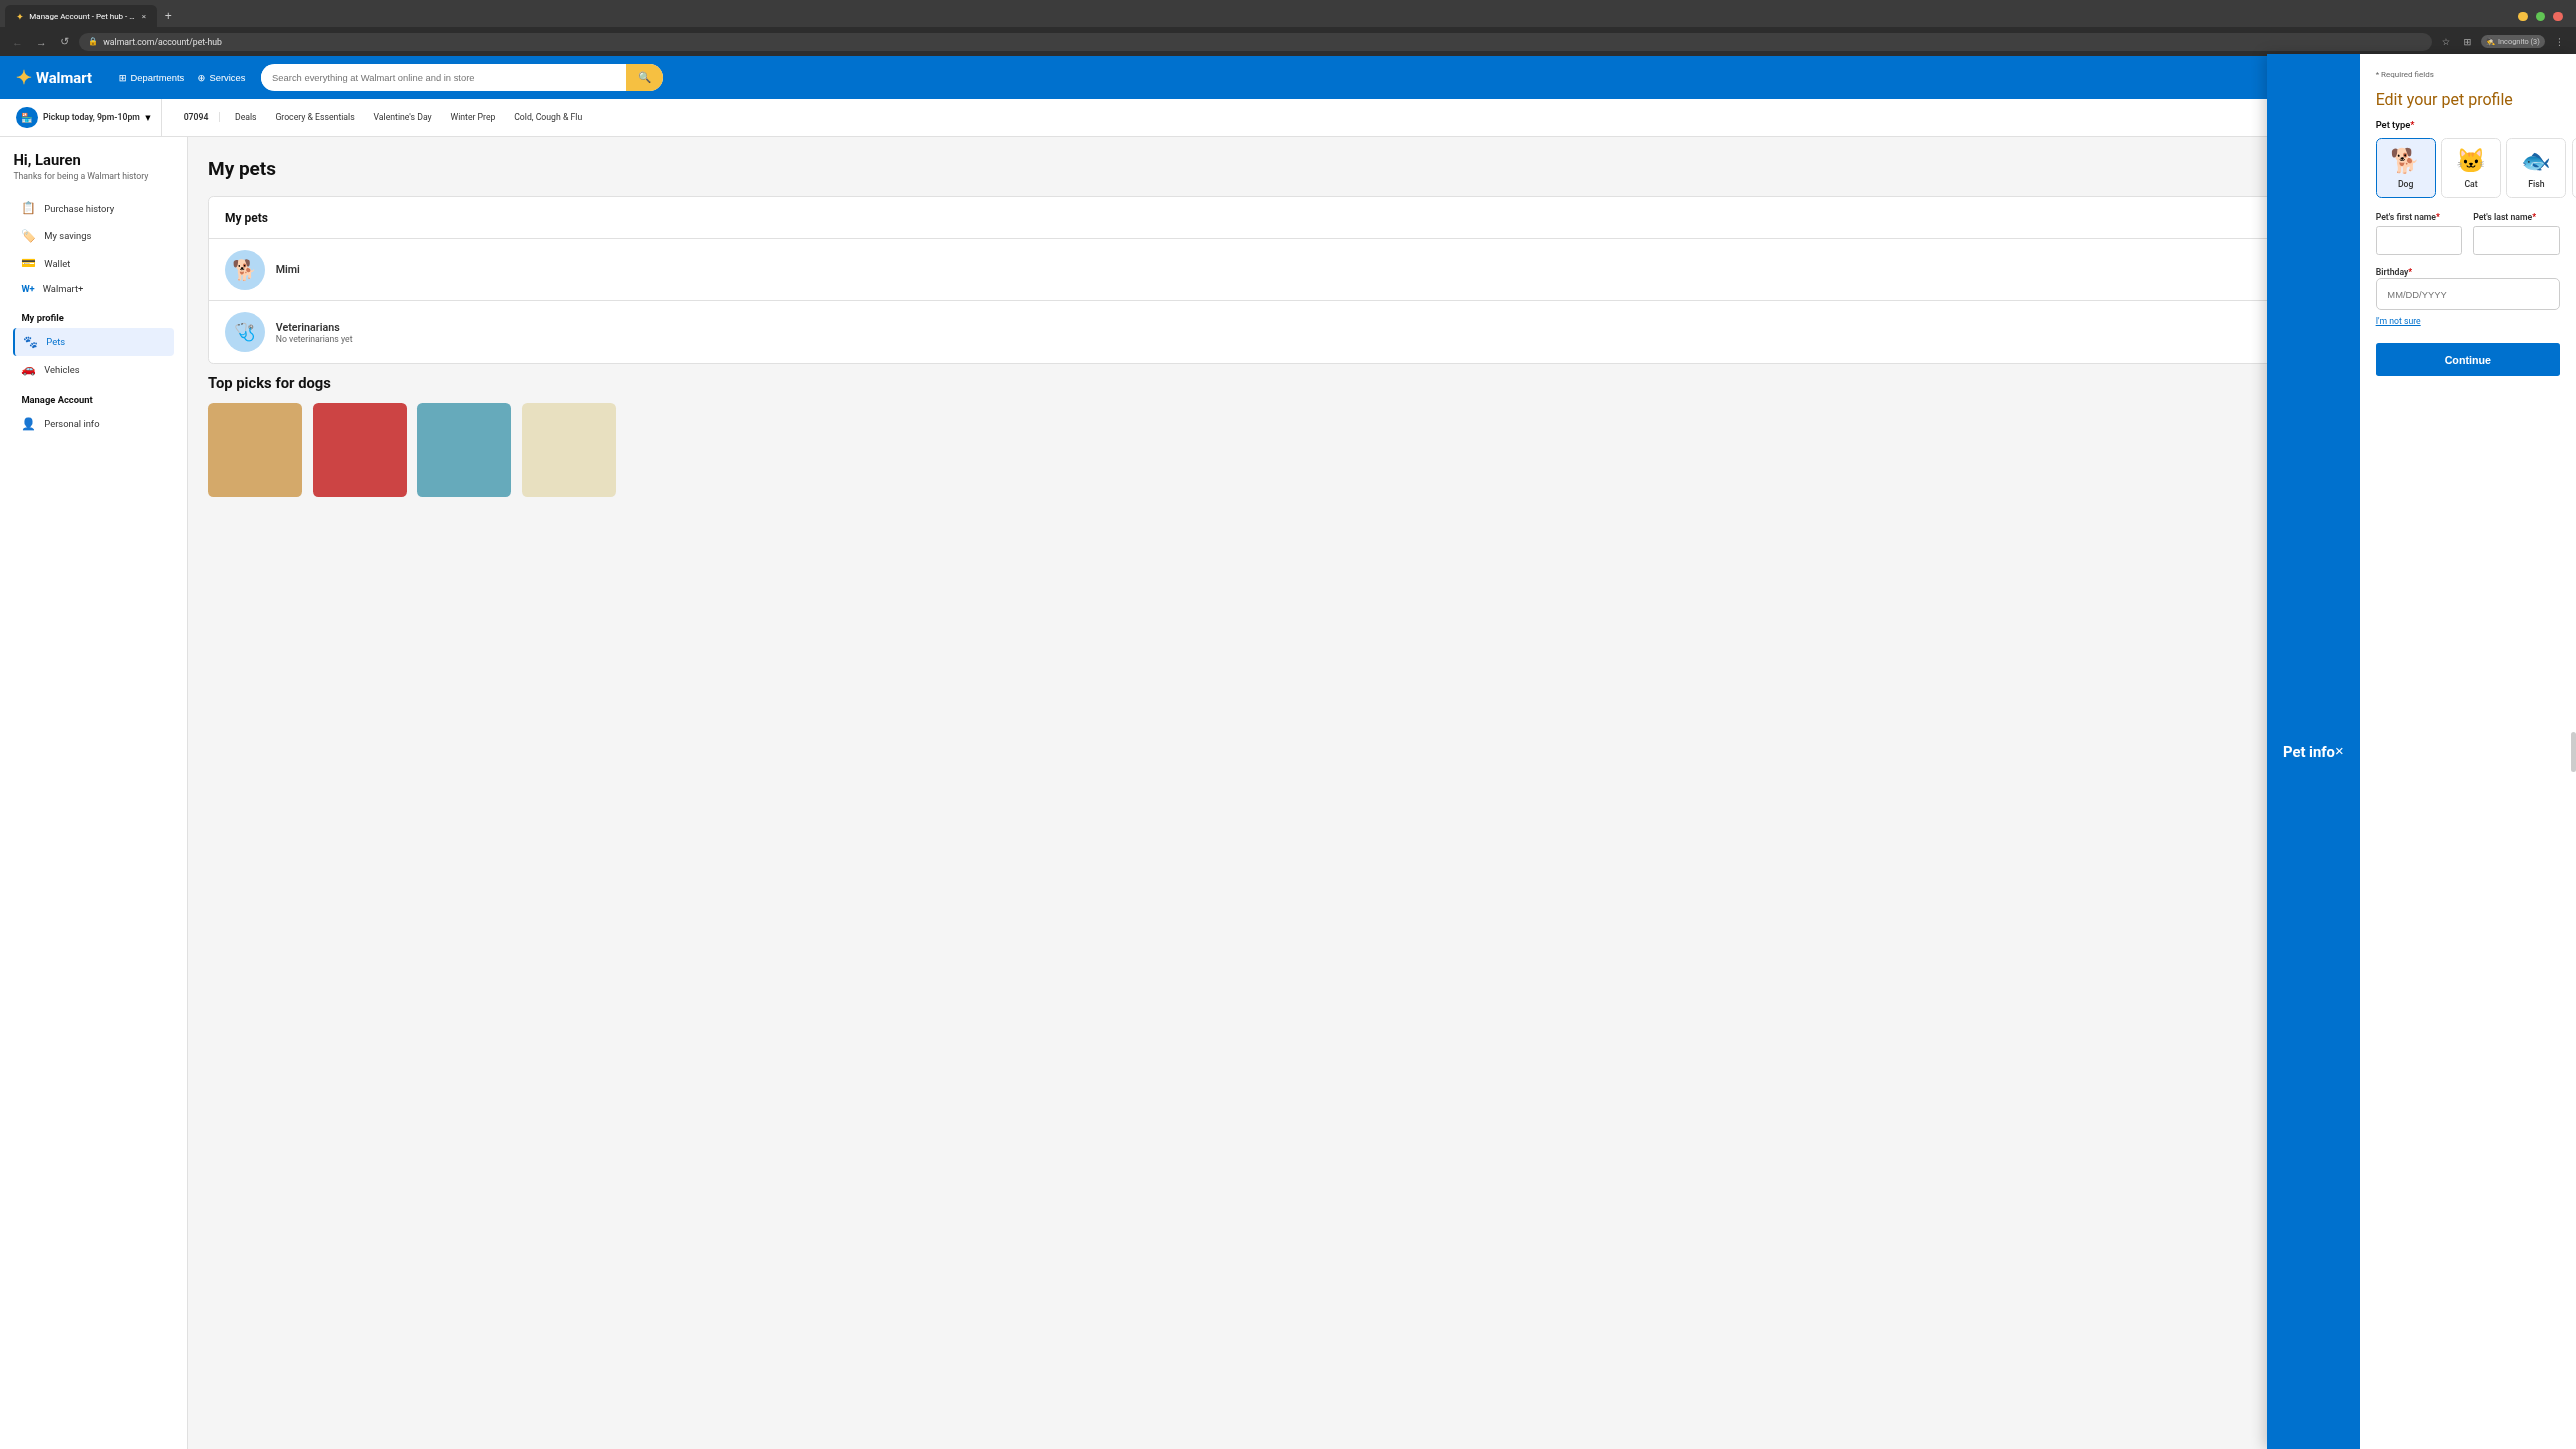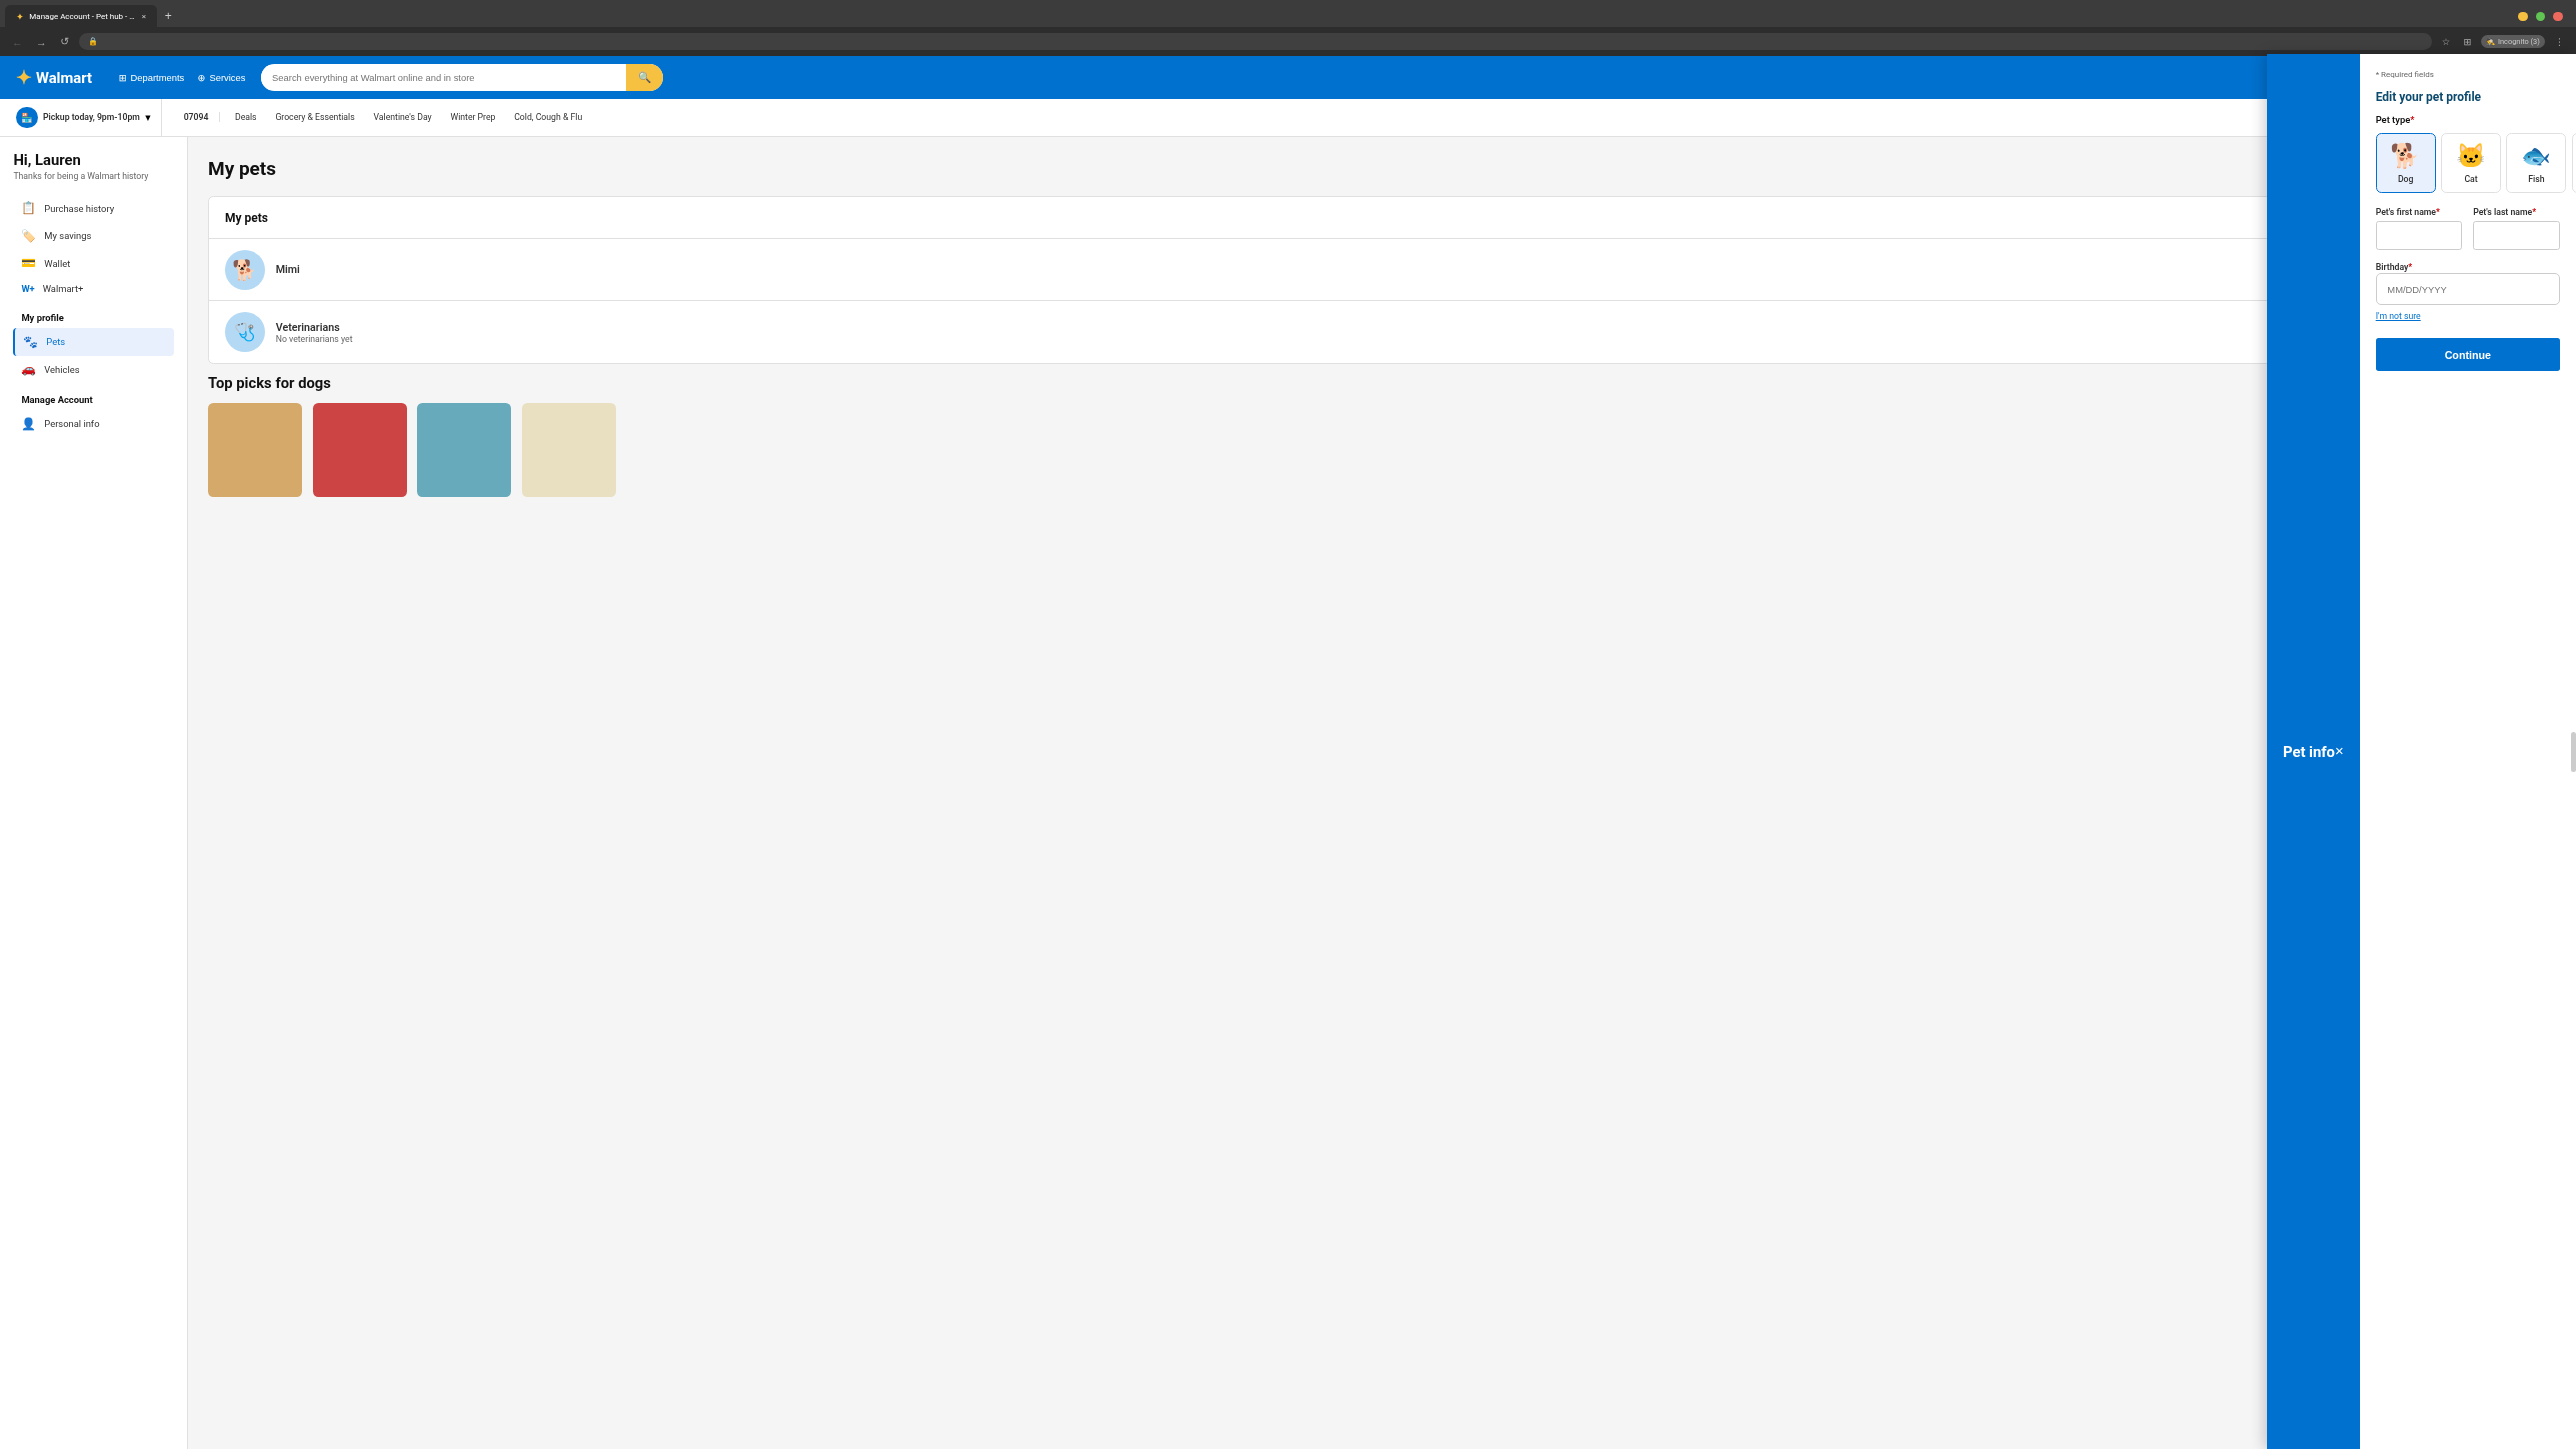--- a/index.html
+++ b/index.html
@@ -88,21 +88,21 @@
     .products-row { display: flex; gap: 10.7px; }
     .product-card { width: 94px; height: 94px; background: #e8e8e8; border-radius: 5.4px; }
 
     
     .overlay { position: fixed; top: 54px; right: 0; width: 309px; height: calc(100vh - 54px); background: #fff; box-shadow: -2.7px 0 13.4px rgba(0,0,0,0.2); z-index: 100; display: flex; flex-direction: row; }
     .modal-header { background: #0071ce; color: #fff; padding: 13.4px 16px; display: flex; align-items: center; justify-content: space-between; flex-shrink: 0; }
     .modal-title { font-size: 14.8px; font-weight: 700; }
     .modal-close-btn { background: transparent; border: none; color: #fff; font-size: 14.8px; cursor: pointer; line-height: 1; }
     .modal-body { padding: 16px; overflow-y: auto; flex: 1; }
     .required-note { font-size: 8px; color: #666; margin-bottom: 10.7px; }
-    .section-title { font-size: 12px; font-weight: 700; color: #0c4a6e; margin-bottom: 10.7px; }
+    .section-title { font-size: 16px; font-weight: 400; color: #a16207; margin-bottom: 10.7px; }
     .pet-type-label { font-size: 9.4px; font-weight: 600; color: #111; margin-bottom: 8px; }
     .required-star { color: #c00; }
     .pet-types-row { display: flex; align-items: center; gap: 5.4px; margin-bottom: 13.4px; }
     .pet-type-card { border: 1.3px solid #e0e0e0; border-radius: 5.4px; padding: 8px 5.4px; display: flex; flex-direction: column; align-items: center; gap: 4px; cursor: pointer; width: 60px; flex-shrink: 0; }
     .pet-type-card.selected { border-color: #0071ce; background: #e8f0fe; }
     .pet-type-icon { font-size: 24px; }
     .pet-type-name { font-size: 8.7px; color: #333; font-weight: 500; }
     .scroll-arrow { background: transparent; border: 0.7px solid #e0e0e0; border-radius: 50%; width: 20px; height: 20px; display: flex; align-items: center; justify-content: center; cursor: pointer; font-size: 9.4px; flex-shrink: 0; color: #555; }
     .form-row { display: flex; gap: 10.7px; margin-bottom: 10.7px; }
     .form-group { flex: 1; display: flex; flex-direction: column; gap: 4px; }
@@ -132,20 +132,21 @@
       <button class="win-btn close">×</button>
     </div>
   </div>
 
   <div class="browser-toolbar">
     <button class="nav-btn disabled">←</button>
     <button class="nav-btn">→</button>
     <button class="nav-btn">↺</button>
     <div class="address-bar">
       <span class="lock-icon">🔒</span>
+      <span class="address-text">walmart.com/account/pet-hub</span>
     </div>
     <div class="toolbar-icons">
       <button class="toolbar-icon-btn">☆</button>
       <button class="toolbar-icon-btn">⊞</button>
       <div class="incognito-badge">
         <span>🕵</span>
         <span>Incognito (3)</span>
       </div>
       <button class="toolbar-icon-btn">⋮</button>
     </div>

